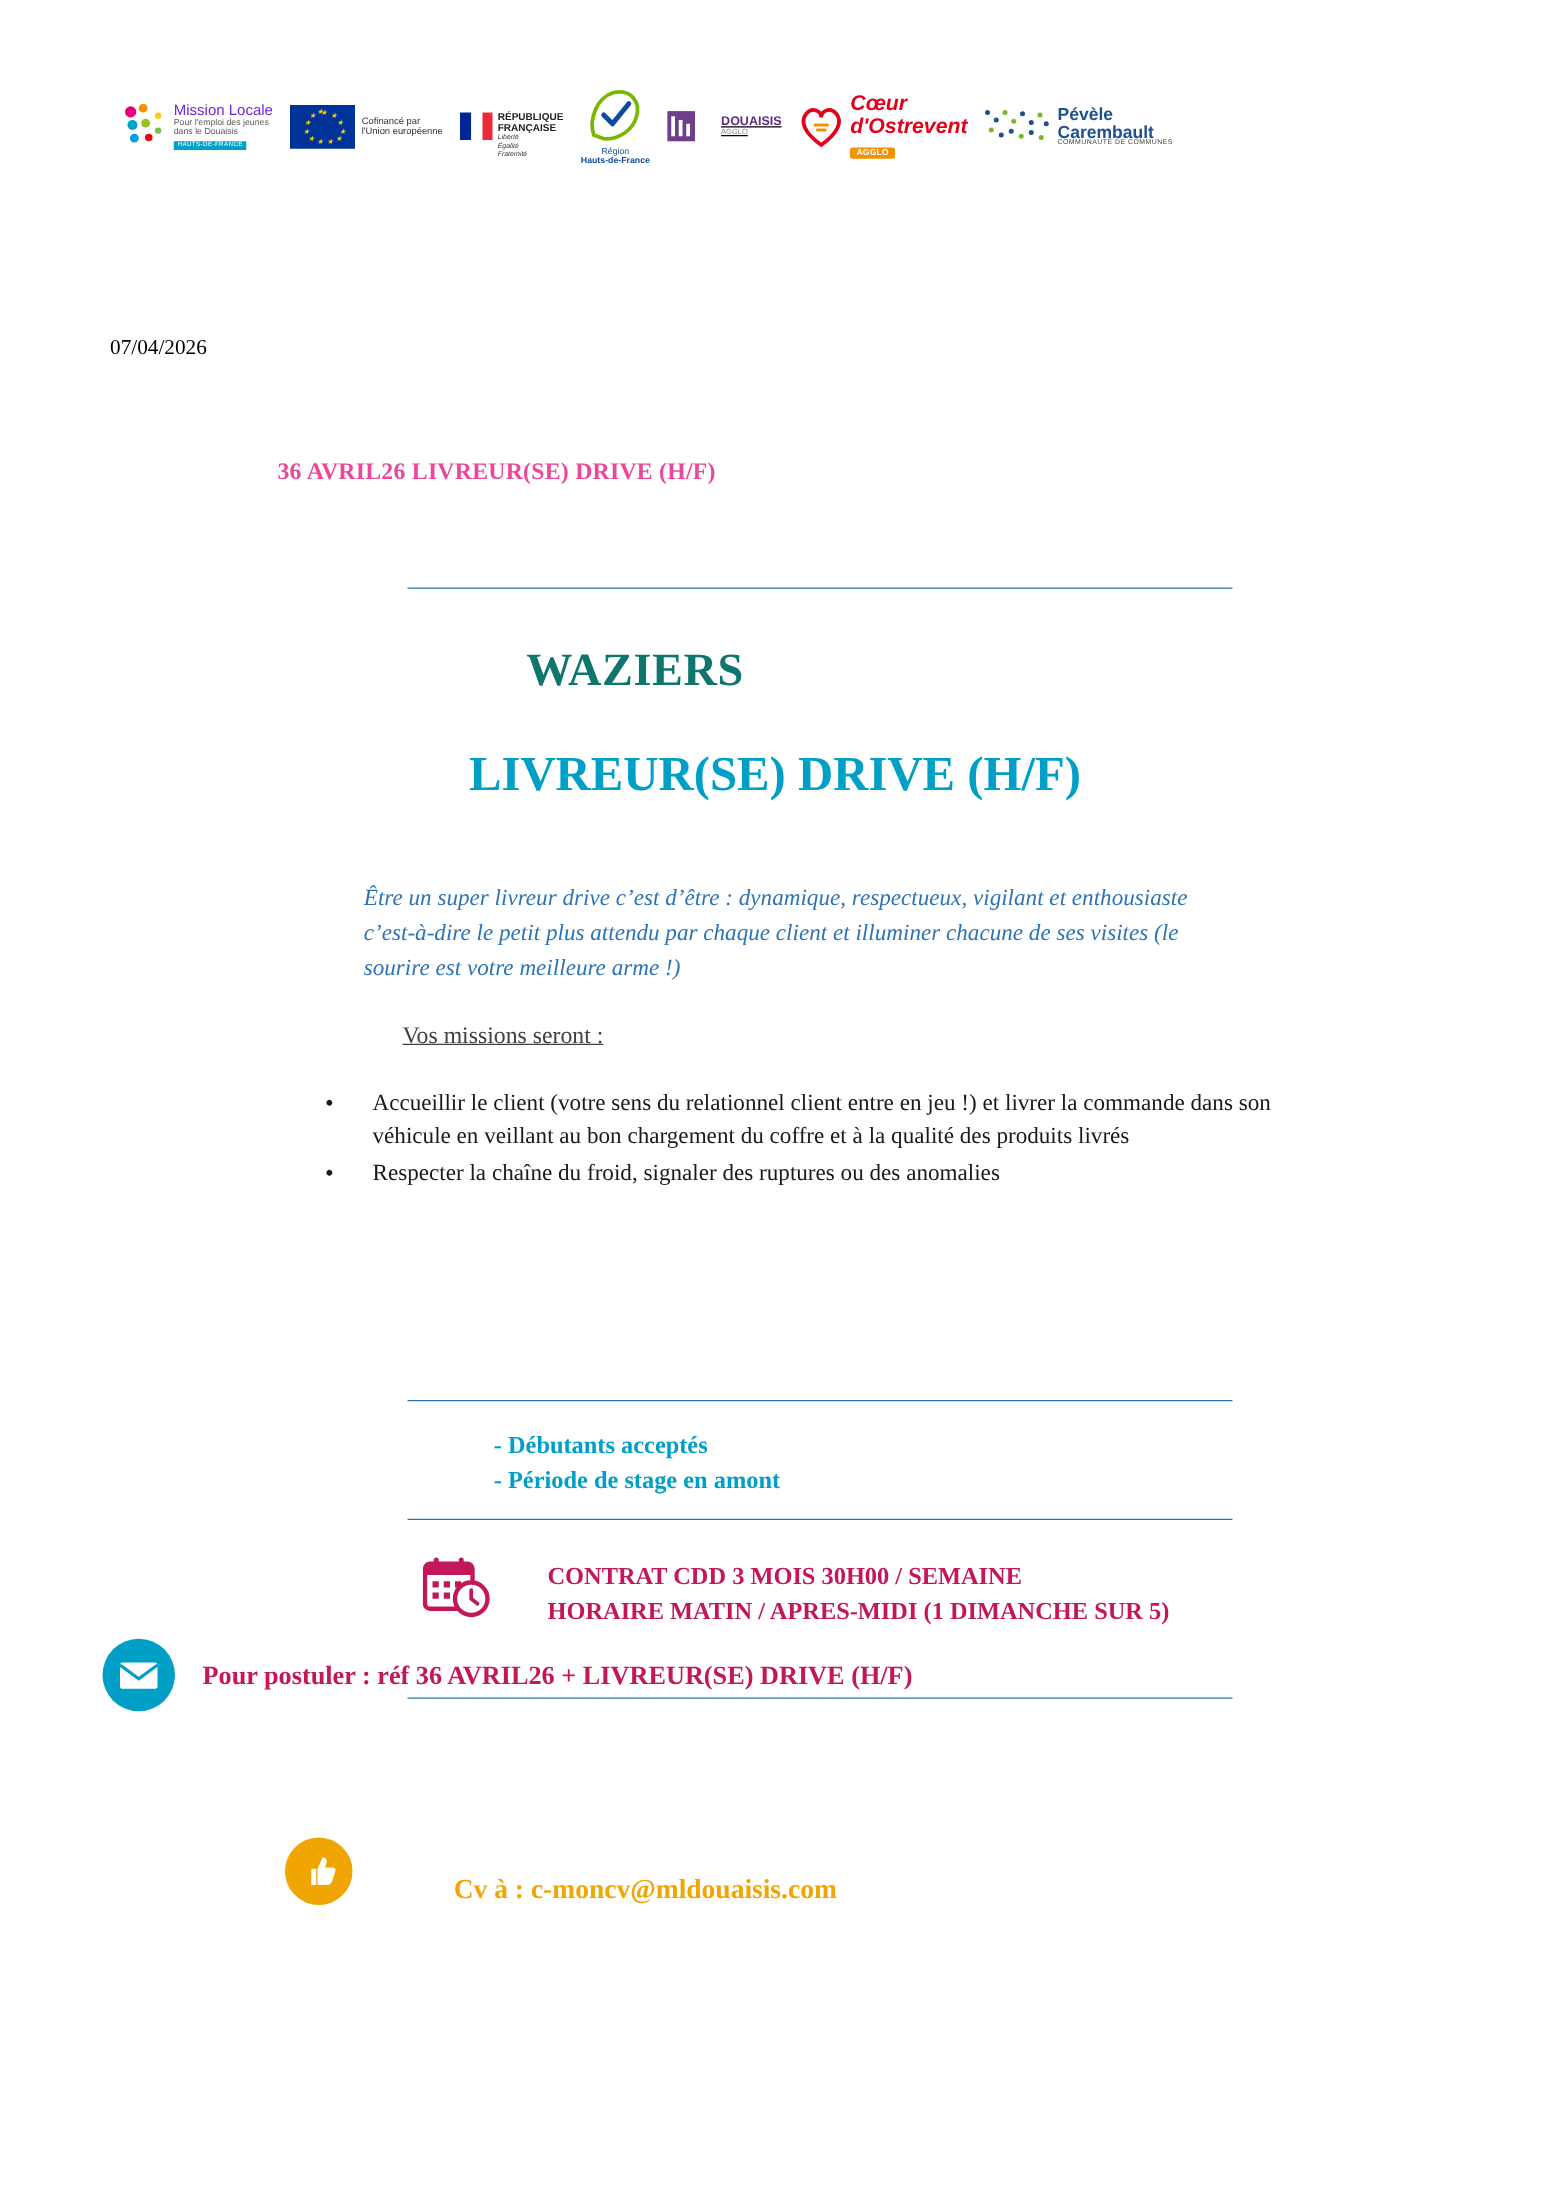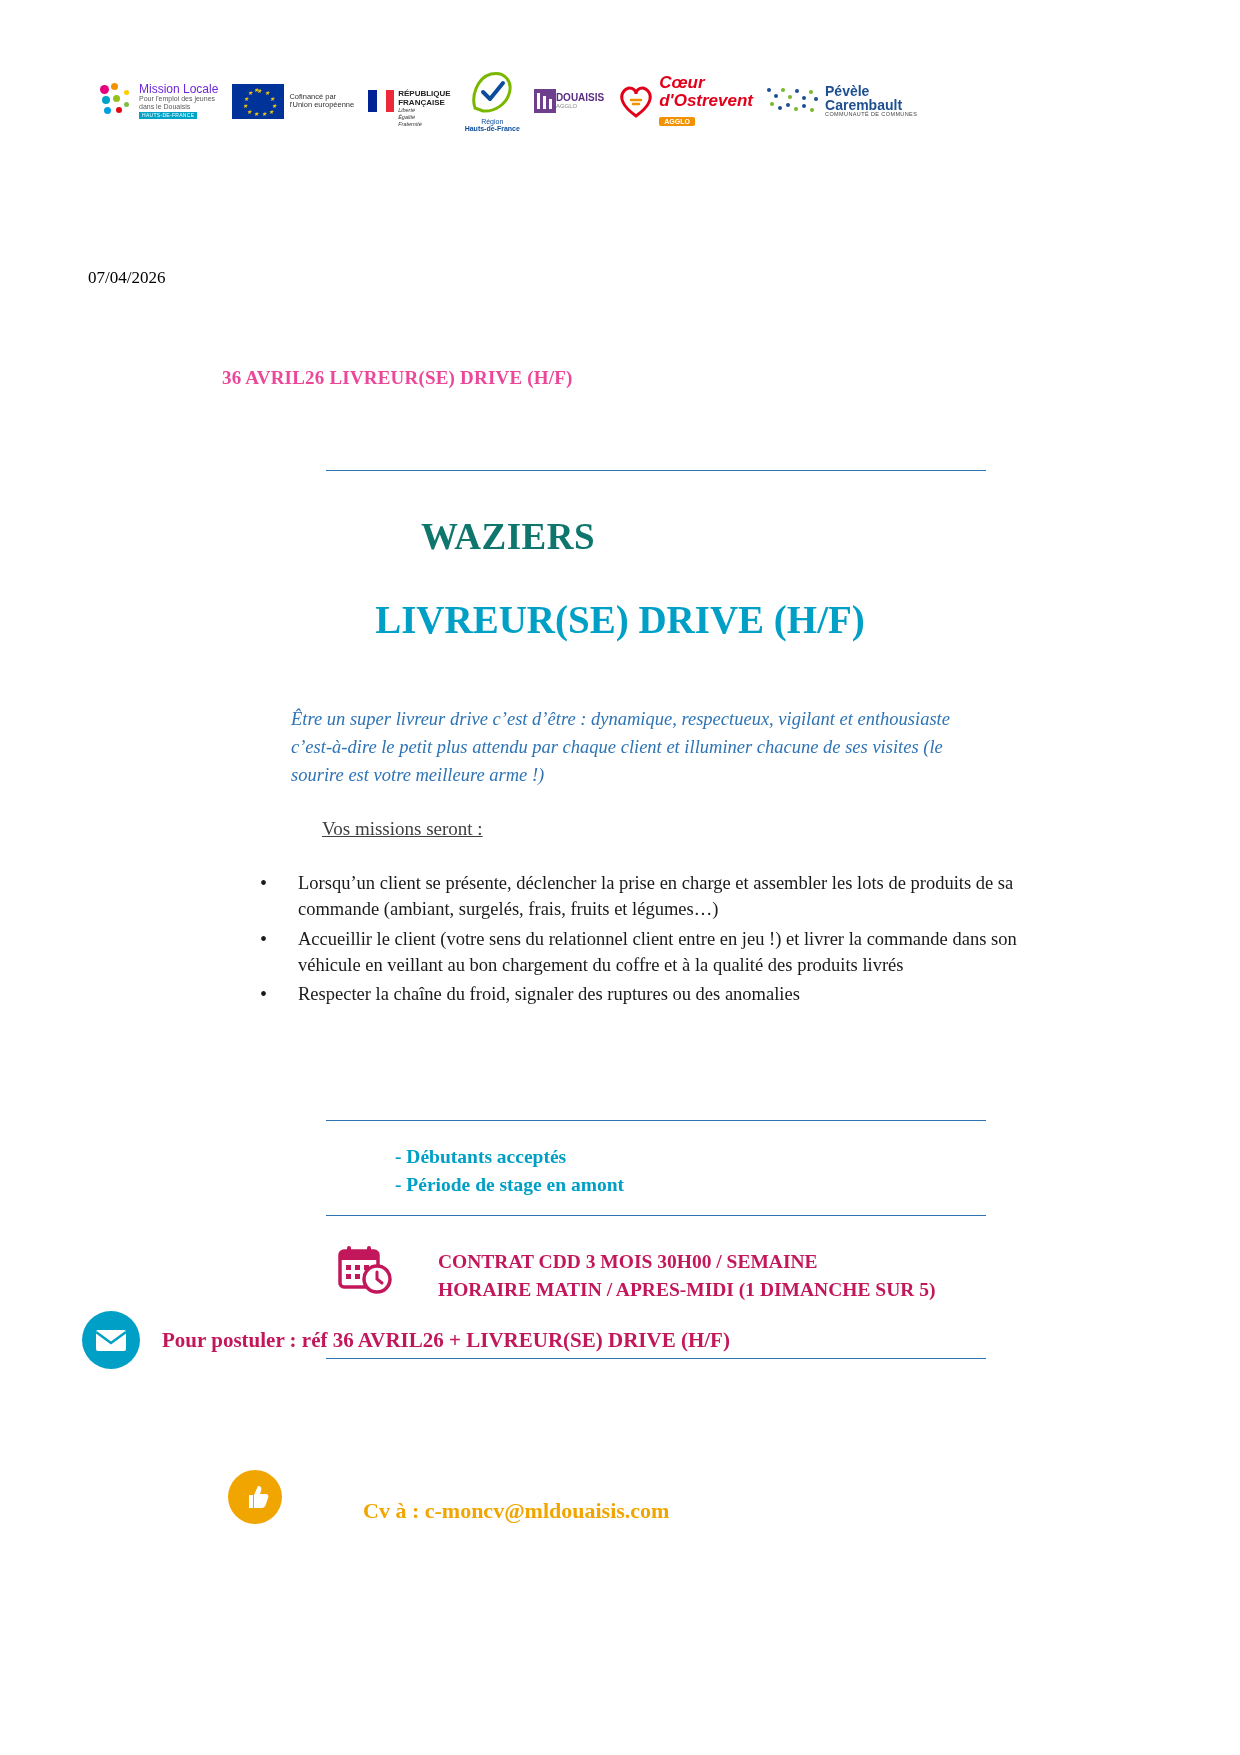--- a/index.html
+++ b/index.html
@@ -68,21 +68,21 @@
   .rf-red { background: #ED2939; }
   .rf-text { font-size: 8px; color: #222; font-weight: bold; margin-top: 16px; }
   .rf-devise { font-size: 5.5px; font-style: italic; color: #333; font-weight: normal; line-height: 1.25; }
 
   
   .logo-hdf { gap: 4px; flex-direction: column; align-items: center; }
   .hdf-mark { width: 46px; height: 44px; position: relative; }
   .hdf-text { font-size: 7px; color: #0b4d9c; text-align: center; }
 
   
-  .logo-douaisis { gap: 0; }
+  .logo-douaisis { gap: 21px; text-decoration: underline; }
   .d-mark { width: 22px; height: 24px; background: #6e3f8c; position: relative; }
   .d-text { font-size: 10px; color: #5a2d82; font-weight: bold; }
   .d-sub { font-size: 6px; color: #8a8a8a; font-weight: normal; }
 
   
   .logo-coeur { gap: 5px; }
   .coeur-mark { width: 36px; height: 34px; position: relative; }
   .coeur-text { font-size: 17px; color: #E2001A; font-weight: bold; font-style: italic; }
   .coeur-agglo {
     background: #F39200; color: #fff; font-size: 7px; padding: 1px 5px;
@@ -392,21 +392,20 @@
 <div class="rule rule-1"></div>
 
 <div class="city">WAZIERS</div>
 <div class="job-title">LIVREUR(SE) DRIVE (H/F)</div>
 
 <div class="intro">Être un super livreur drive c’est d’être : dynamique, respectueux, vigilant et enthousiaste c’est-à-dire le petit plus attendu par chaque client et illuminer chacune de ses visites (le sourire est votre meilleure arme !)</div>
 
 <div class="missions-head">Vos missions seront :</div>
 
 <ul class="missions">
-  <li>Lorsqu’un client se présente, déclencher la prise en charge et assembler les lots de produits de sa commande (ambiant, surgelés, frais, fruits et légumes…)</li>
   <li>Accueillir le client (votre sens du relationnel client entre en jeu !) et livrer la commande dans son véhicule en veillant au bon chargement du coffre et à la qualité des produits livrés</li>
   <li>Respecter la chaîne du froid, signaler des ruptures ou des anomalies</li>
 </ul>
 
 <div class="rule rule-2"></div>
 
 <div class="notes">
   <div>- Débutants acceptés</div>
   <div>- Période de stage en amont</div>
 </div>

